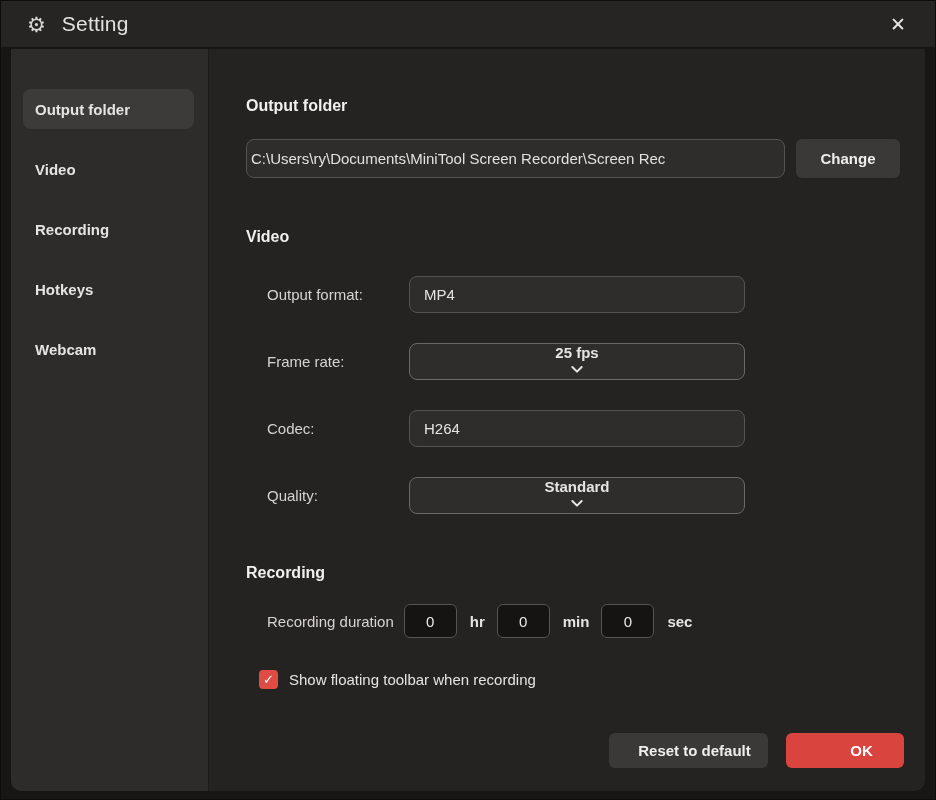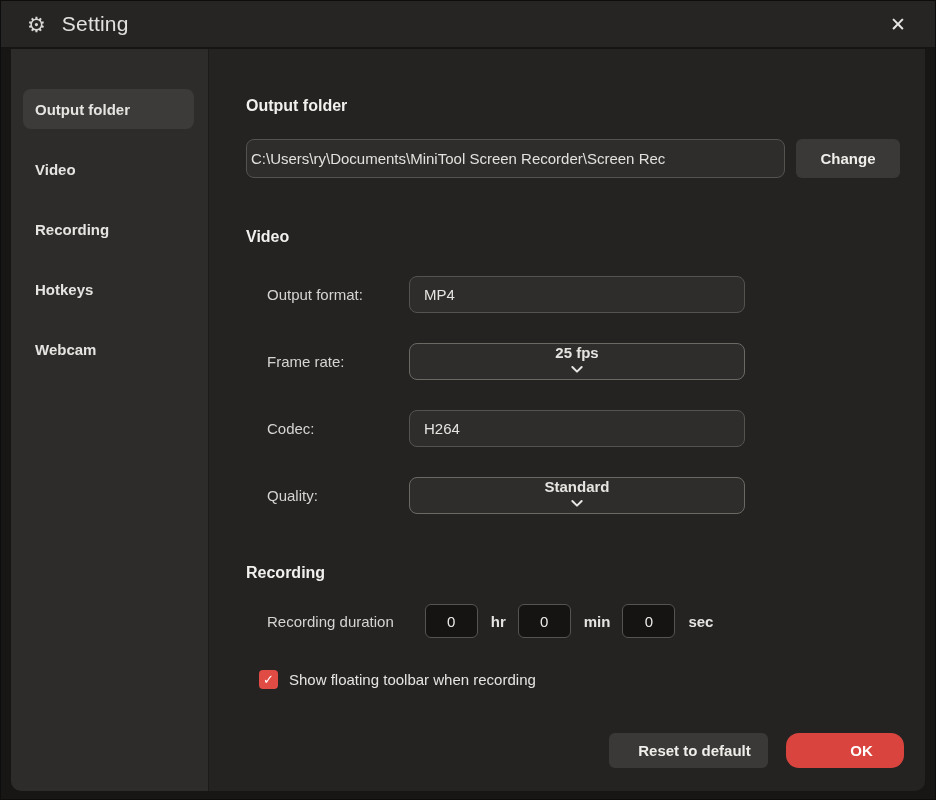--- a/index.html
+++ b/index.html
@@ -83,21 +83,21 @@
   }
   .field{border:1px solid var(--field-border);}
   .field input{
     background:transparent;border:none;outline:none;color:#e6e4e1;
     font-size:15px;width:100%;font-family:inherit;
   }
   .dropdown{border:1px solid var(--dropdown-border);font-weight:700;cursor:pointer;flex-direction:column;}
   .chevron{display:flex;align-items:center;}
   
   .duration-row{display:flex;align-items:center;margin-top:22px;padding-left:21px;}
-  .duration-label{font-size:15px;color:var(--text-soft);margin-right:31px;}
+  .duration-label{font-size:15px;color:var(--text-soft);margin-right:10px;}
   .dur-input{
     width:53px;height:34px;background:var(--dark-input-bg);
     border:1px solid #565450;border-radius:6px;color:#eceae7;
     font-size:15px;text-align:center;outline:none;font-family:inherit;
   }
   .unit{font-size:15px;font-weight:700;color:#e6e4e1;margin:0 12px 0 13px;}
   .unit:last-child{margin-right:0;}
   .check-row{display:flex;align-items:center;margin-top:32px;padding-left:13px;}
   .checkbox{
     width:19px;height:19px;border-radius:4px;background:var(--checkbox-red);
@@ -107,21 +107,21 @@
   .check-label{font-size:15px;color:#e6e4e1;margin-left:11px;}
   
   .footer{
     position:absolute;right:21px;bottom:23px;display:flex;gap:18px;align-items:center;
   }
   .reset-btn{
     width:159px;height:35px;background:var(--button-bg);border:none;border-radius:6px;
     color:#f0eeeb;font-size:15px;font-weight:700;font-family:inherit;cursor:pointer;padding-left:12px;
   }
   .ok-btn{
-    width:118px;height:35px;background:var(--accent-red);border:none;border-radius:13px;
+    width:118px;height:35px;background:var(--accent-red);border:none;border-radius:6px;
     color:#ffffff;font-size:15px;font-weight:700;font-family:inherit;cursor:pointer;padding-left:33px;
   }
 </style>
 </head>
 <body>
 
 <div class="window">
 
   <div class="titlebar">
     <span class="gear">⚙</span>

